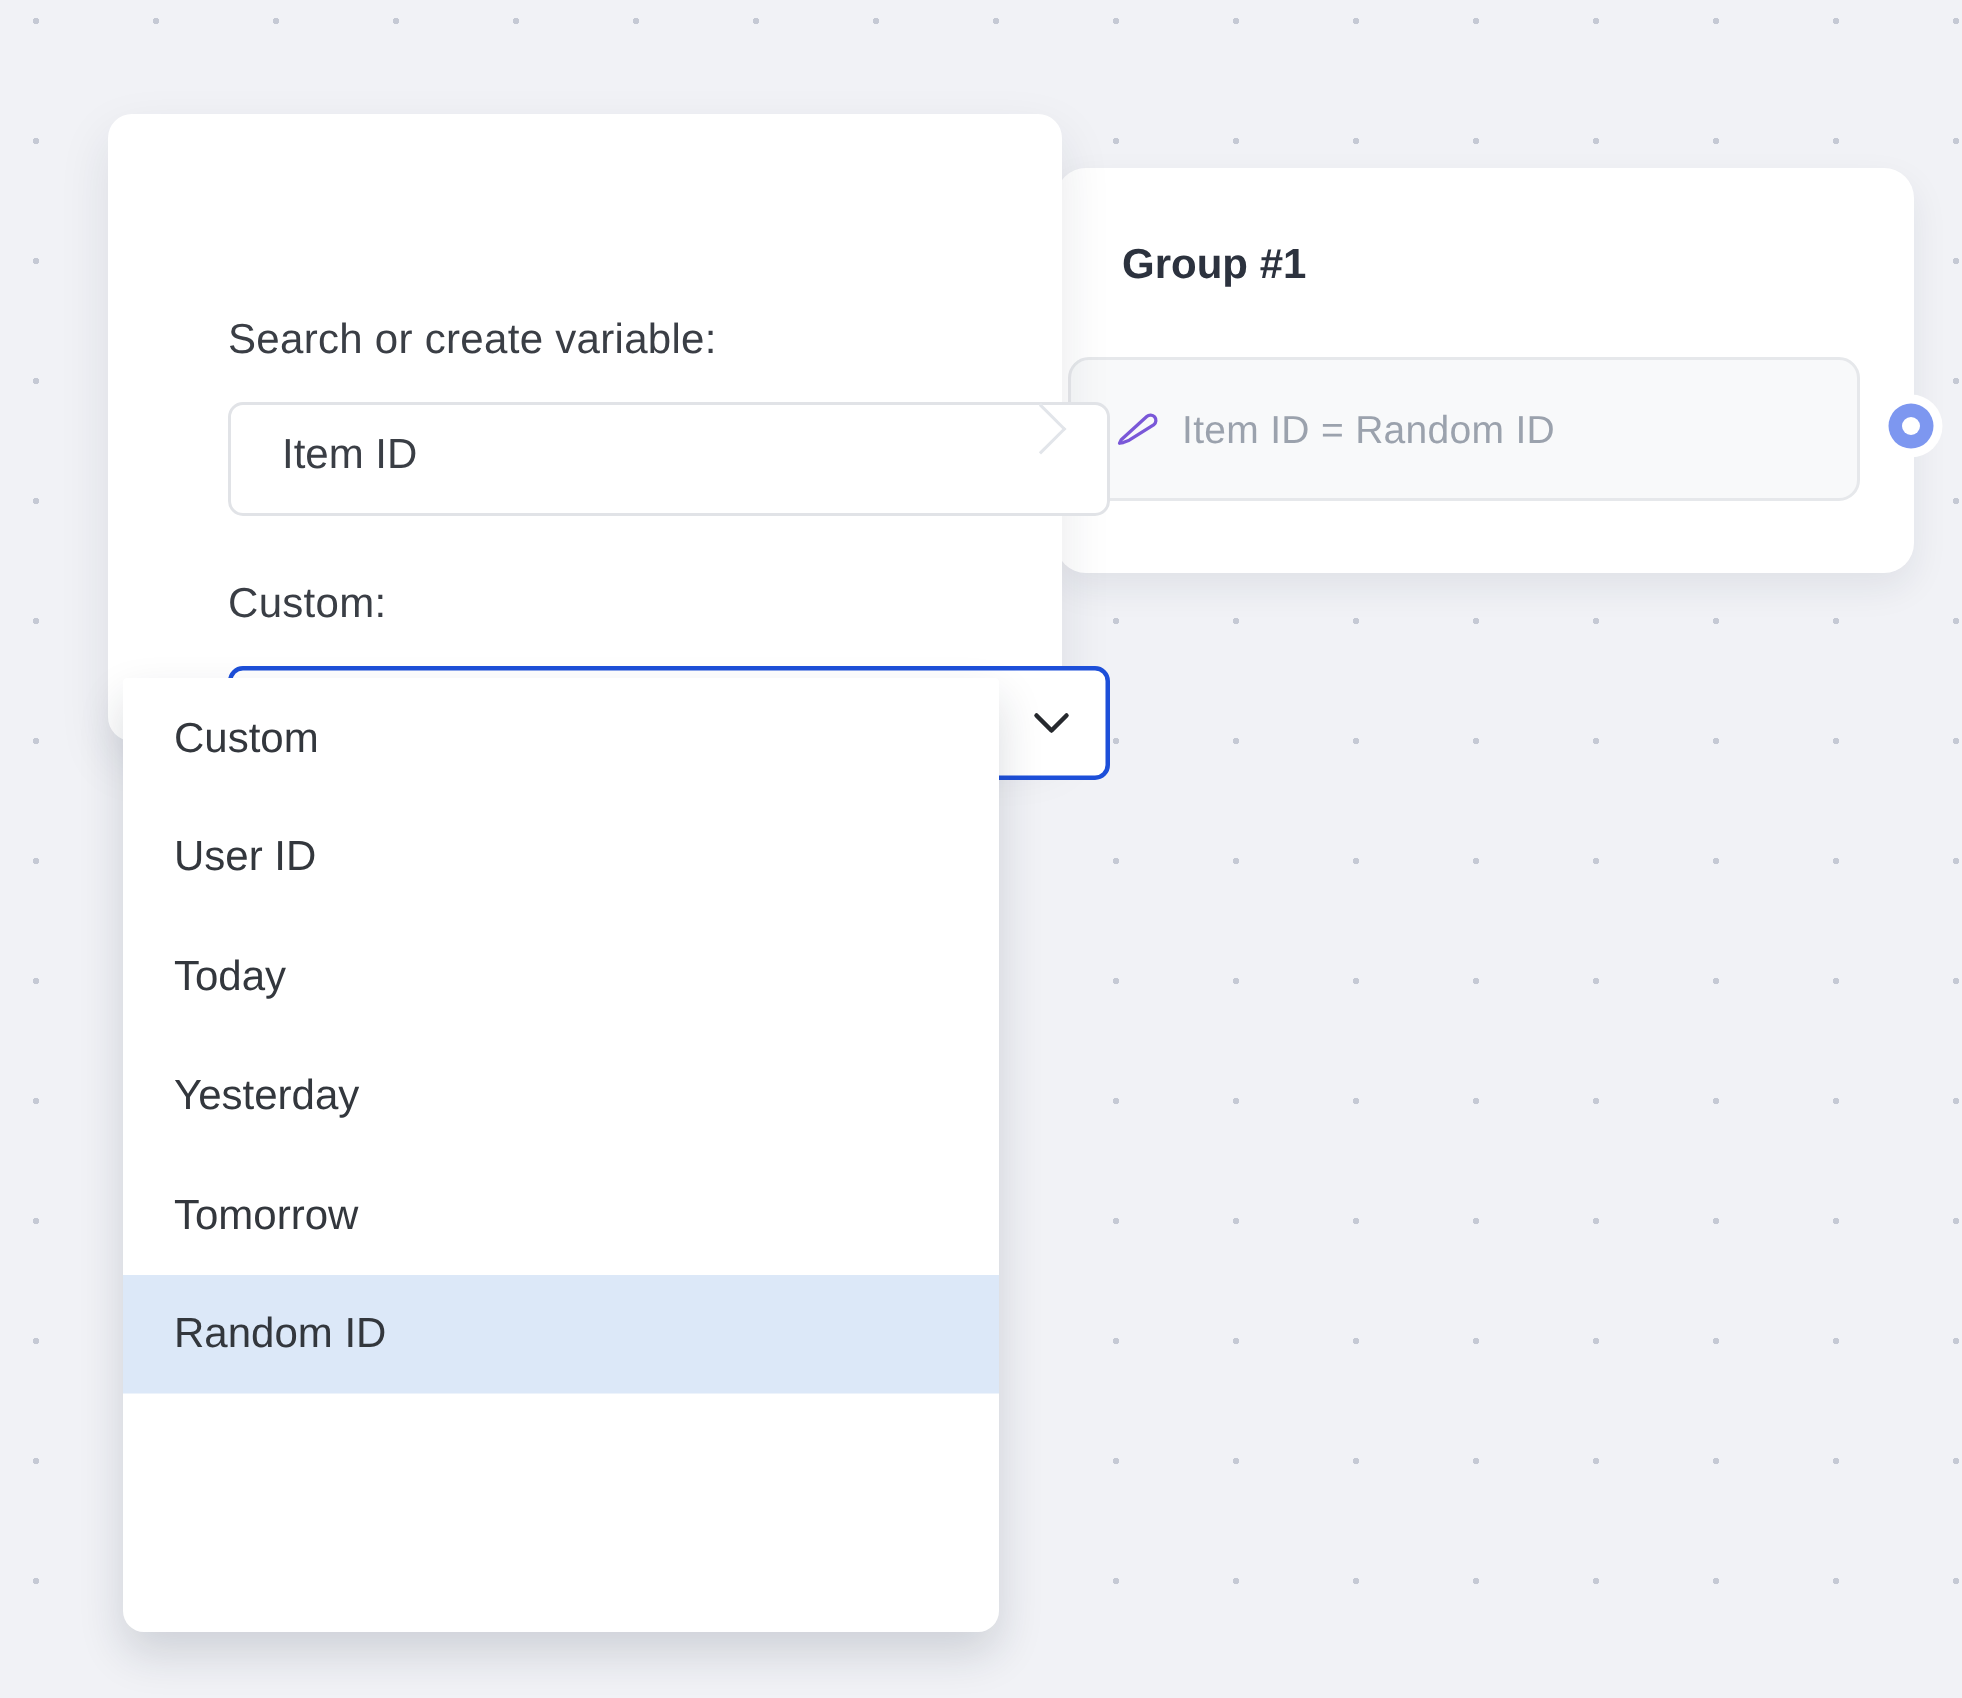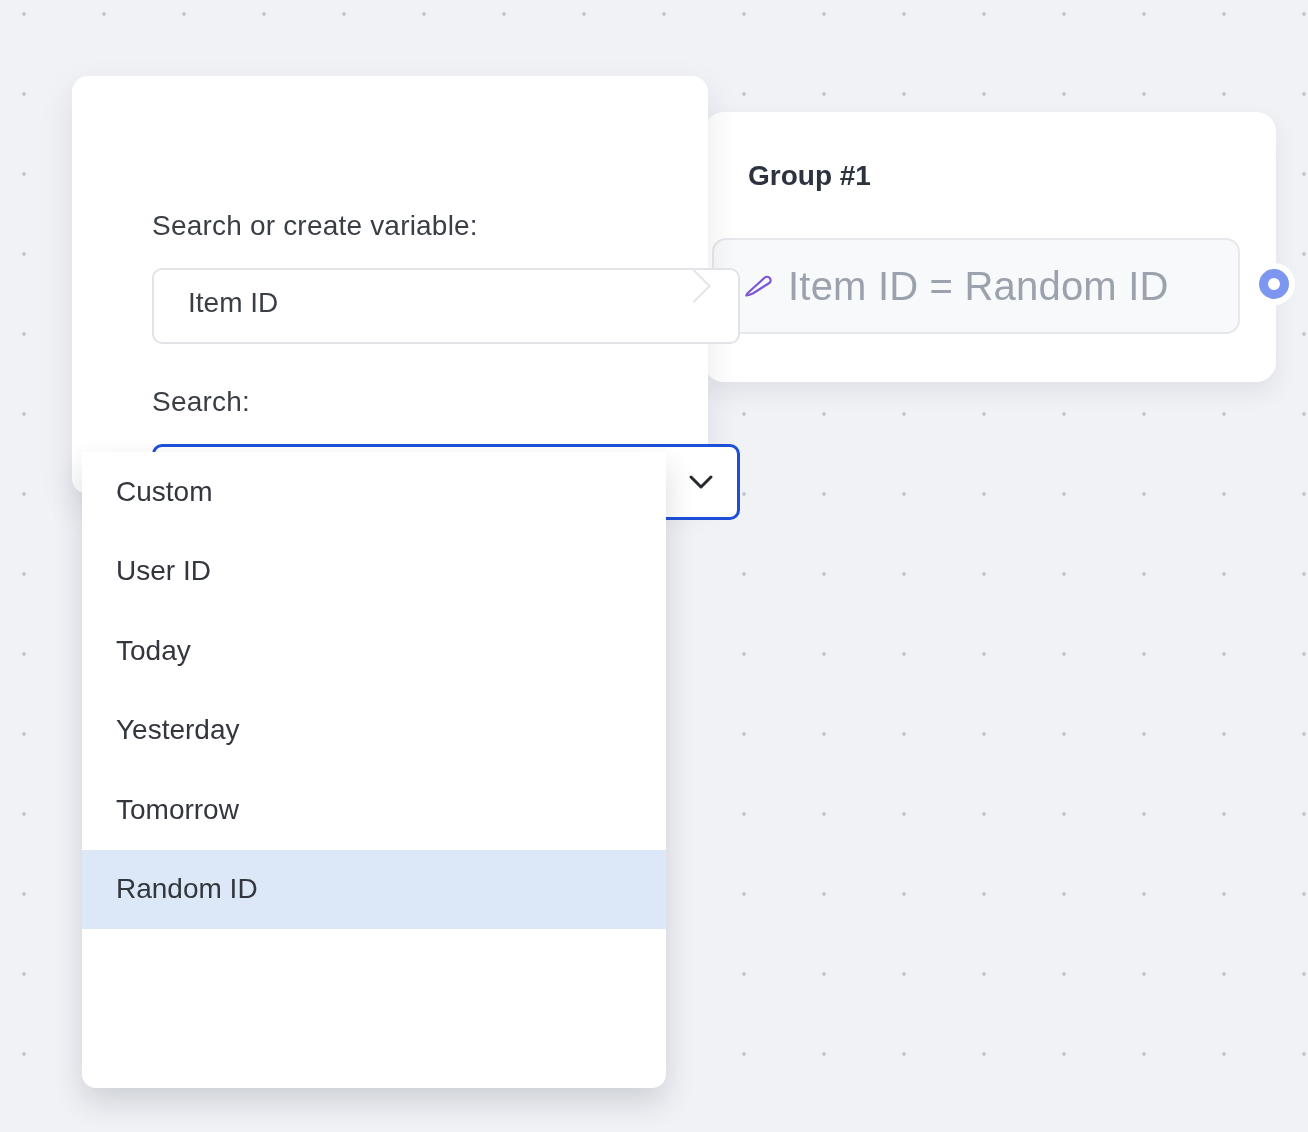--- a/index.html
+++ b/index.html
@@ -78,21 +78,21 @@
   }
   .group-title{
     position:absolute;left:14px;top:48px;font-size:28px;font-weight:700;color:#2c323e;margin-left:30px;
   }
   .condition-item{
     position:absolute;left:8px;top:126px;width:528px;height:96px;
     box-sizing:border-box;background:#f8f9fa;border:2px solid #e6e8eb;border-radius:14px;
     display:flex;align-items:center;cursor:pointer;
   }
   .condition-item .pencil{margin:0 16px 0 30px;display:flex;}
-  .condition-item .cond-text{font-size:40px;color:#9ba2ad;letter-spacing:.2px;}
+  .condition-item .cond-text{font-size:26px;color:#9ba2ad;letter-spacing:.2px;}
 
   
   .connector-halo{
     position:absolute;left:1253px;top:263px;width:42px;height:42px;border-radius:50%;
     background:#ffffff;z-index:2;
   }
   .connector-handle{
     position:absolute;left:1259px;top:269px;width:30px;height:30px;border-radius:50%;
     background:#7d97f0;z-index:3;cursor:pointer;
   }
@@ -102,21 +102,21 @@
   }
 </style>
 </head>
 <body>
 
 <div class="canvas">
 
   <div class="popup">
     <div class="field-label label-search">Search or create variable:</div>
     <input class="text-input" type="text" value="Item ID" style="">
-    <div class="field-label label-value">Search:</div>
+    <div class="field-label label-value">Custom:</div>
 
     <div class="combobox">
       <span class="selected-text">Random ID</span>
       <button class="icon-btn clear-btn">
         <span style="display:flex;">
           <svg width="22" height="22" viewBox="0 0 22 22">
             <line x1="3" y1="3" x2="19" y2="19" stroke="#26292e" stroke-width="2.4" stroke-linecap="round"></line>
             <line x1="19" y1="3" x2="3" y2="19" stroke="#26292e" stroke-width="2.4" stroke-linecap="round"></line>
           </svg>
         </span>

